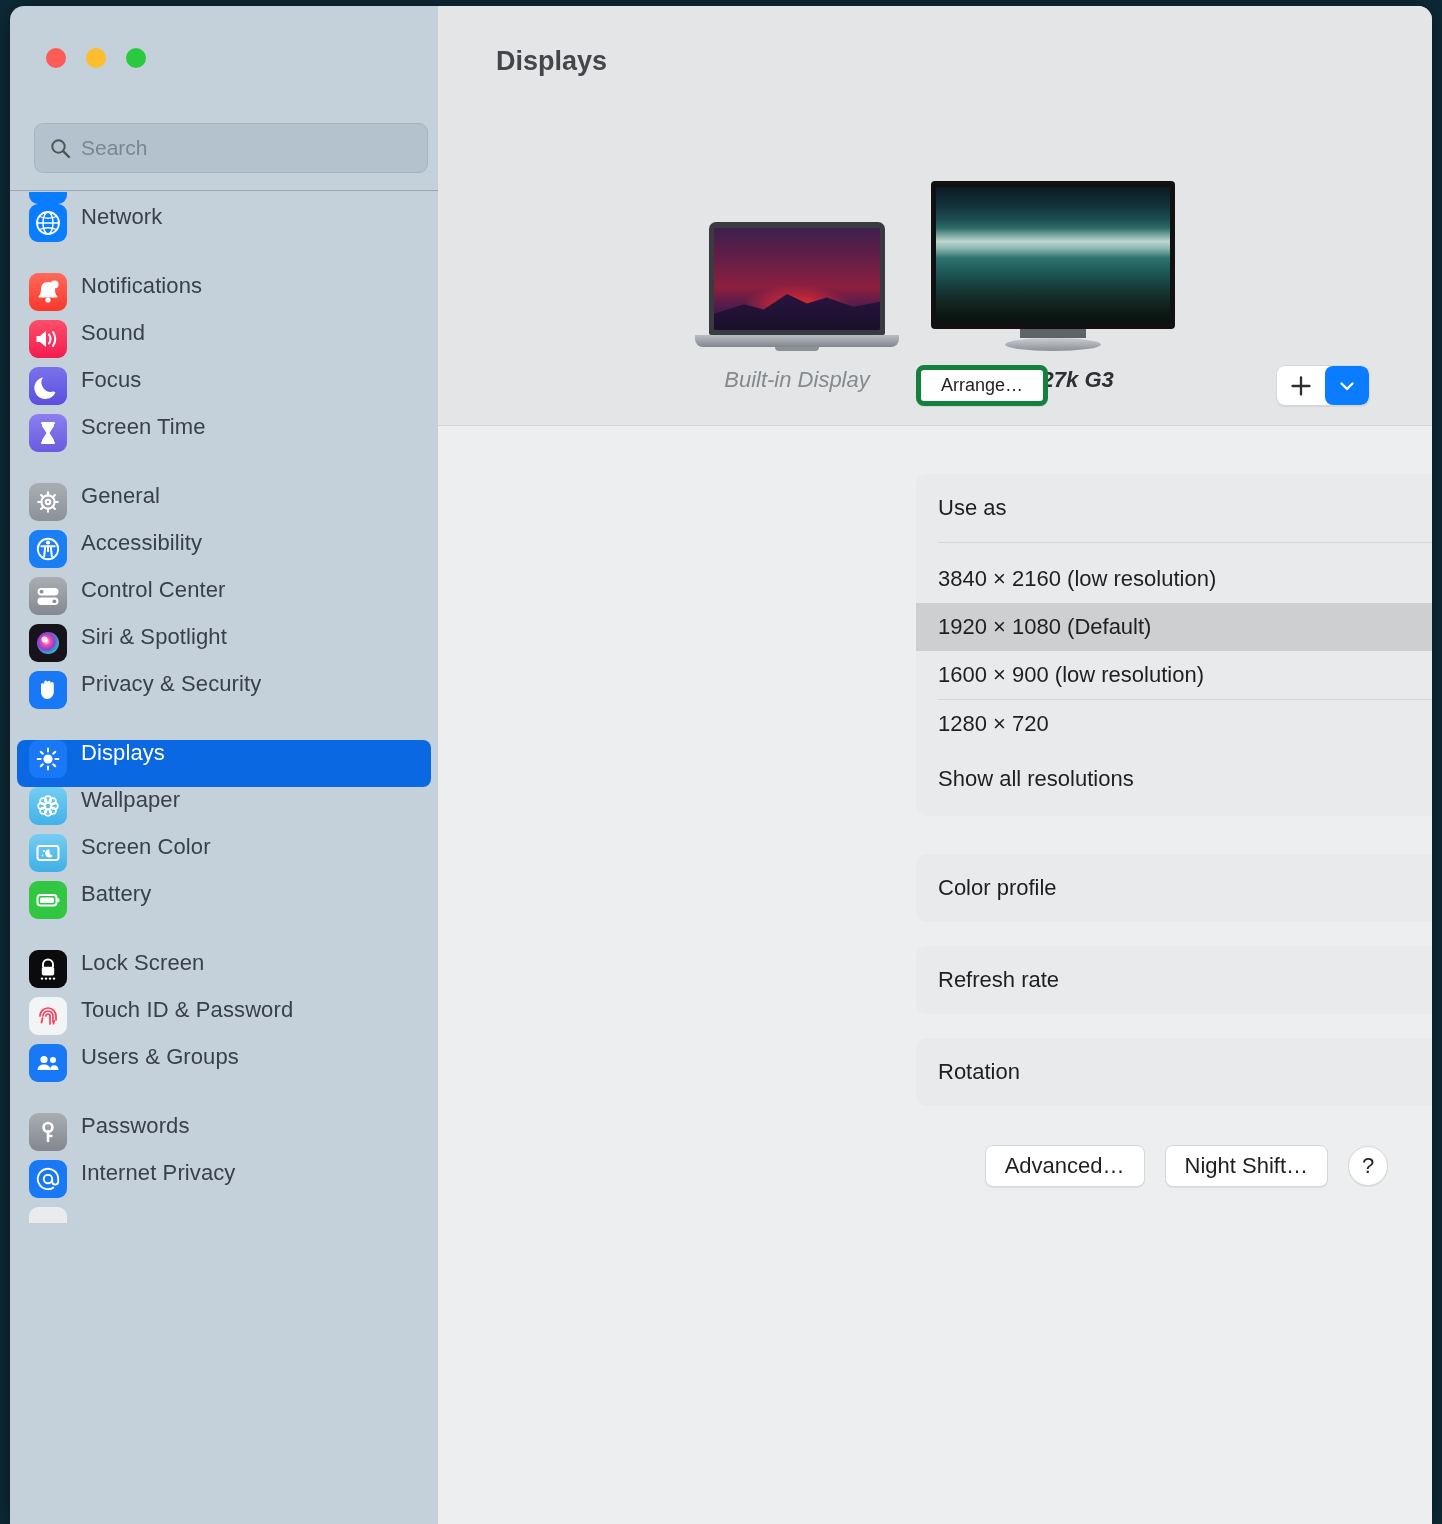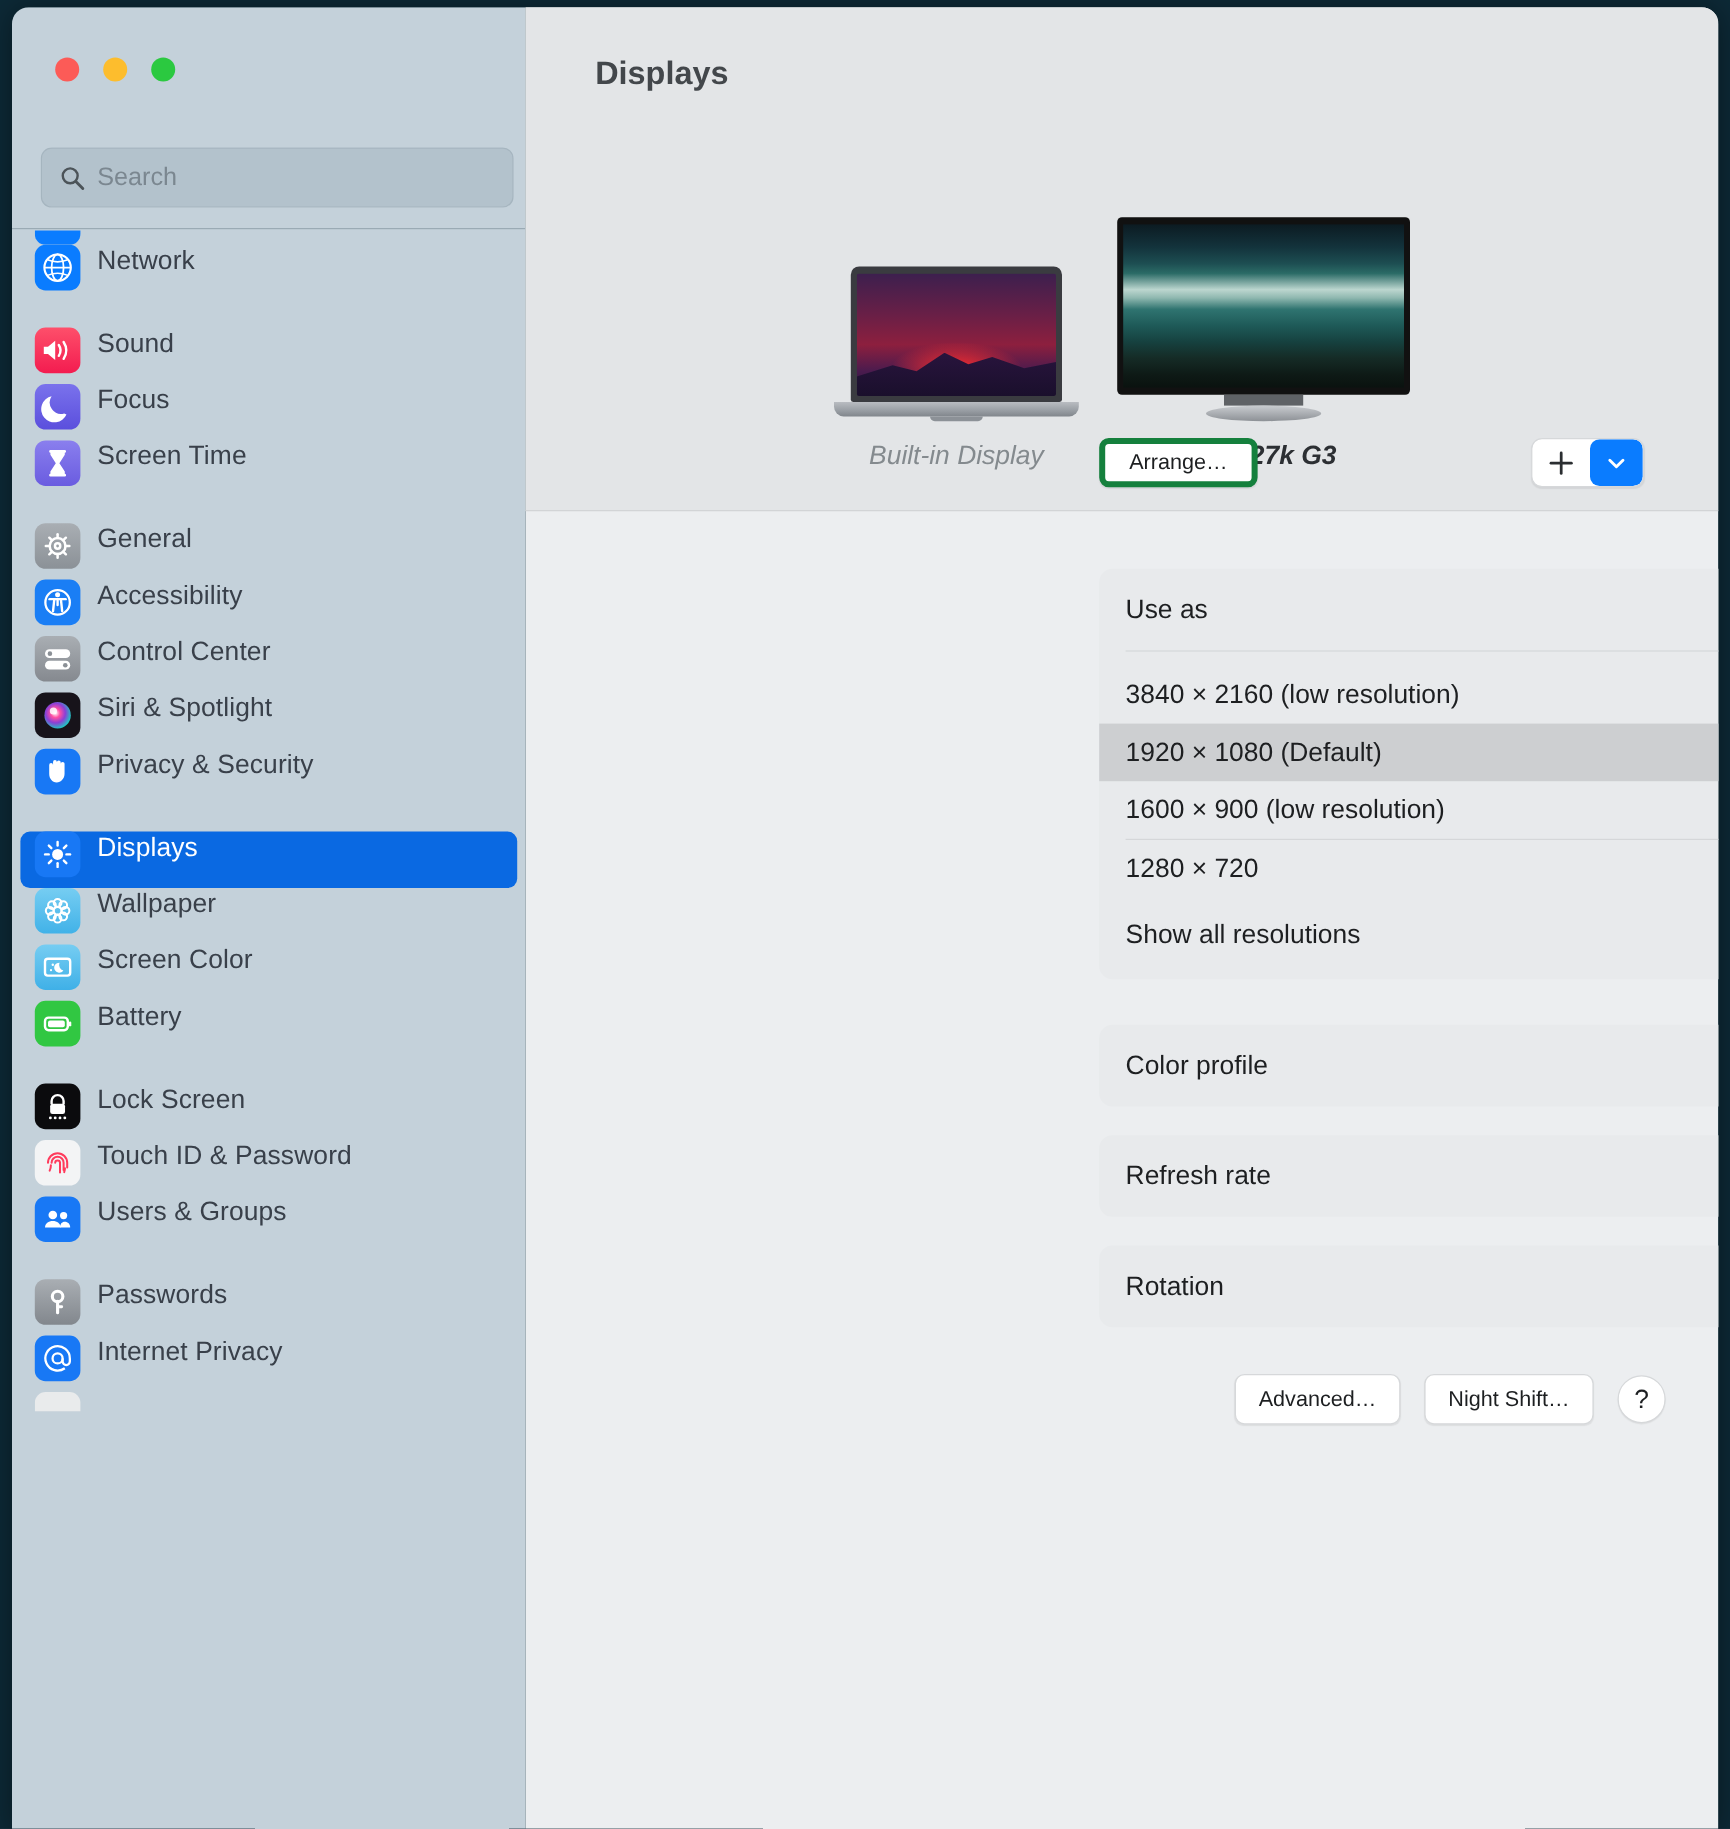--- a/index.html
+++ b/index.html
@@ -245,21 +245,21 @@
   .res-hr { height: 1px; background: #d5d7d9; margin: 0 22px; }
 
   #btn-row {
     position: absolute; right: 44px; top: 1139px;
     display: flex; align-items: center; gap: 20px;
   }
   .wbtn {
     height: 42px; padding: 0 19px;
     background: #fff; border: 1px solid #d6d8da;
     border-radius: 8px;
-    font-size: 18px; color: #1d1f21;
+    font-size: 22px; color: #1d1f21;
     display: flex; align-items: center;
     box-shadow: 0 1px 1px rgba(0,0,0,.07);
   }
   .hbtn {
     width: 40px; height: 40px; border-radius: 50%;
     background: #fff; border: 1px solid #d6d8da;
     font-size: 22px; color: #1d1f21;
     display: flex; align-items: center; justify-content: center;
     box-shadow: 0 1px 1px rgba(0,0,0,.07);
   }
@@ -303,20 +303,30 @@
             <line x1="8" y1="19" x2="30" y2="19" stroke="#fff" stroke-width="1.5"></line>
             <path d="M10.5 12.5 Q19 16 27.5 12.5" fill="none" stroke="#fff" stroke-width="1.3"></path>
             <path d="M10.5 25.5 Q19 22 27.5 25.5" fill="none" stroke="#fff" stroke-width="1.3"></path>
           </svg>
         </span>
         <span class="nav-label">Network</span>
       </div>
 
       <div class="gap"></div>
 
+      <div class="nav-item">
+        <span class="ico" style="background:linear-gradient(180deg,#ff6a5a,#f8372c)">
+          <svg width="38" height="38" viewBox="0 0 38 38">
+            <path d="M19 9c-4.4 0-7 3-7 7.4 0 4-1.2 5.6-2.2 6.6-.6.6-.2 1.6.7 1.6h17c.9 0 1.3-1 .7-1.6-1-1-2.2-2.6-2.2-6.6C26 12 23.4 9 19 9z" fill="#fff"></path>
+            <circle cx="19" cy="27" r="2.6" fill="#fff"></circle>
+            <circle cx="25.5" cy="11.5" r="4" fill="#fff"></circle>
+          </svg>
+        </span>
+        <span class="nav-label">Notifications</span>
+      </div>
 
       <div class="nav-item">
         <span class="ico" style="background:linear-gradient(180deg,#fe4f6a,#f31c50)">
           <svg width="38" height="38" viewBox="0 0 38 38">
             <path d="M17 11 L11 16 L7.5 16 L7.5 22 L11 22 L17 27 Z" fill="#fff"></path>
             <path d="M20 14.5 Q23 19 20 23.5" fill="none" stroke="#fff" stroke-width="2" stroke-linecap="round"></path>
             <path d="M24 12 Q28.5 19 24 26" fill="none" stroke="#fff" stroke-width="2" stroke-linecap="round"></path>
           </svg>
         </span>
         <span class="nav-label">Sound</span>

